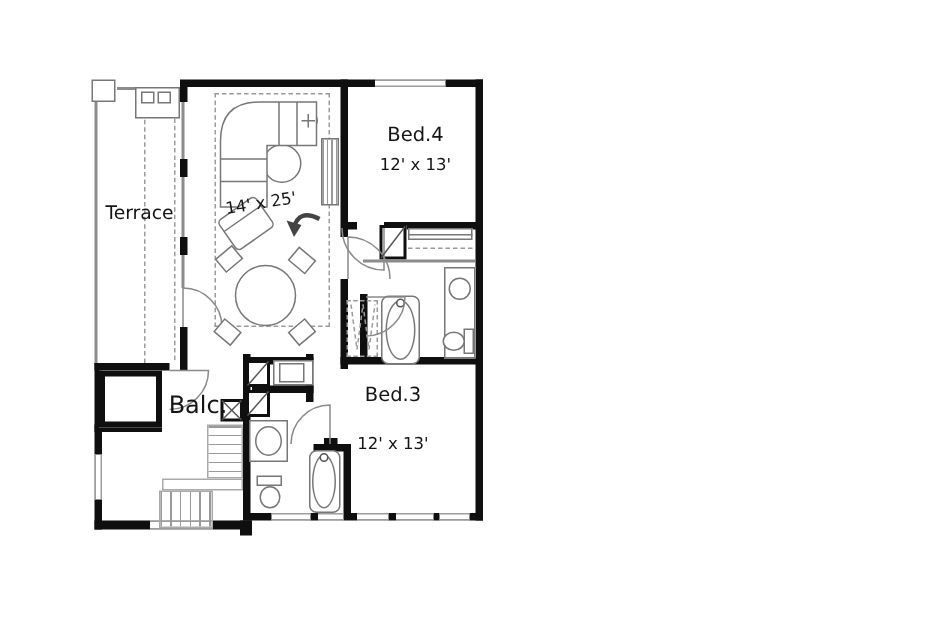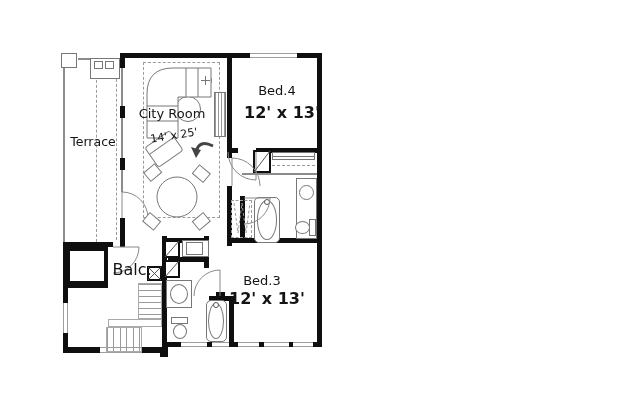--- a/index.html
+++ b/index.html
@@ -22,21 +22,21 @@
   .cell{border:2px solid #0f0f0f;background:#fff;}
   .shaft{border:4px solid #0f0f0f;background:#fff;}
   .stairsV{border:1px solid #aaa;background:
      repeating-linear-gradient(180deg,#9a9a9a 0,#9a9a9a 1px,transparent 1px,transparent 6px);}
   .stairsH{border:1px solid #aaa;background:
      repeating-linear-gradient(90deg,#9a9a9a 0,#9a9a9a 1px,transparent 1px,transparent 6.5px);}
   .hatch{border:1px solid #777;background:
      repeating-linear-gradient(90deg,#999 0,#999 1px,#fff 1px,#fff 3px);}
   .lbl{color:#141414;text-align:center;white-space:nowrap;line-height:1.1;}
   .room{font-size:13px;}
-  .dims{font-size:16px;font-weight:bold;}
+  .dims{font-size:11px;}
   svg{position:absolute;left:0;top:0;}
 </style>
 </head>
 <body>
 
 <div id="stage">
 
   <div class="abs thin" style="left:63px;top:58px;width:2px;height:185px"></div>
   <div class="abs thin" style="left:78px;top:58px;width:42px;height:2px"></div>
   <div class="abs fx" style="left:61px;top:53px;width:16px;height:15px"></div>
@@ -169,21 +169,20 @@
     <line x1="165" y1="257" x2="179" y2="241" stroke="#555"></line>
     <line x1="165" y1="277" x2="179" y2="261" stroke="#555"></line>
     <line x1="148" y1="280" x2="161" y2="267" stroke="#555"></line>
     <line x1="148" y1="267" x2="161" y2="280" stroke="#555"></line>
 
     <polyline points="234,203 238,233 242,203" fill="none" stroke="#9b9b9b" stroke-dasharray="3,2"></polyline>
     <polyline points="242,203 246,233 250,203" fill="none" stroke="#9b9b9b" stroke-dasharray="3,2"></polyline>
   </svg>
 
   <div class="abs lbl" style="left:64px;top:135px;width:58px;font-size:12.5px">Terrace</div>
-  <div class="abs lbl room" style="left:127px;top:107px;width:90px">City Room</div>
   <div class="abs lbl" style="left:141px;top:130px;width:66px;font-size:11px;transform:rotate(-9deg)">14' x 25'</div>
   <div class="abs lbl room" style="left:247px;top:84px;width:60px">Bed.4</div>
   <div class="abs lbl dims" style="left:244px;top:104px;width:66px">12' x 13'</div>
-  <div class="abs lbl room" style="left:232px;top:274px;width:60px">Bed.3</div>
+  <div class="abs lbl room" style="left:232px;top:257px;width:60px">Bed.3</div>
   <div class="abs lbl dims" style="left:229px;top:290px;width:66px">12' x 13'</div>
   <div class="abs lbl" style="left:112px;top:261px;width:40px;font-size:16px">Balc.</div>
 
 </div>
 
 </body></html>

